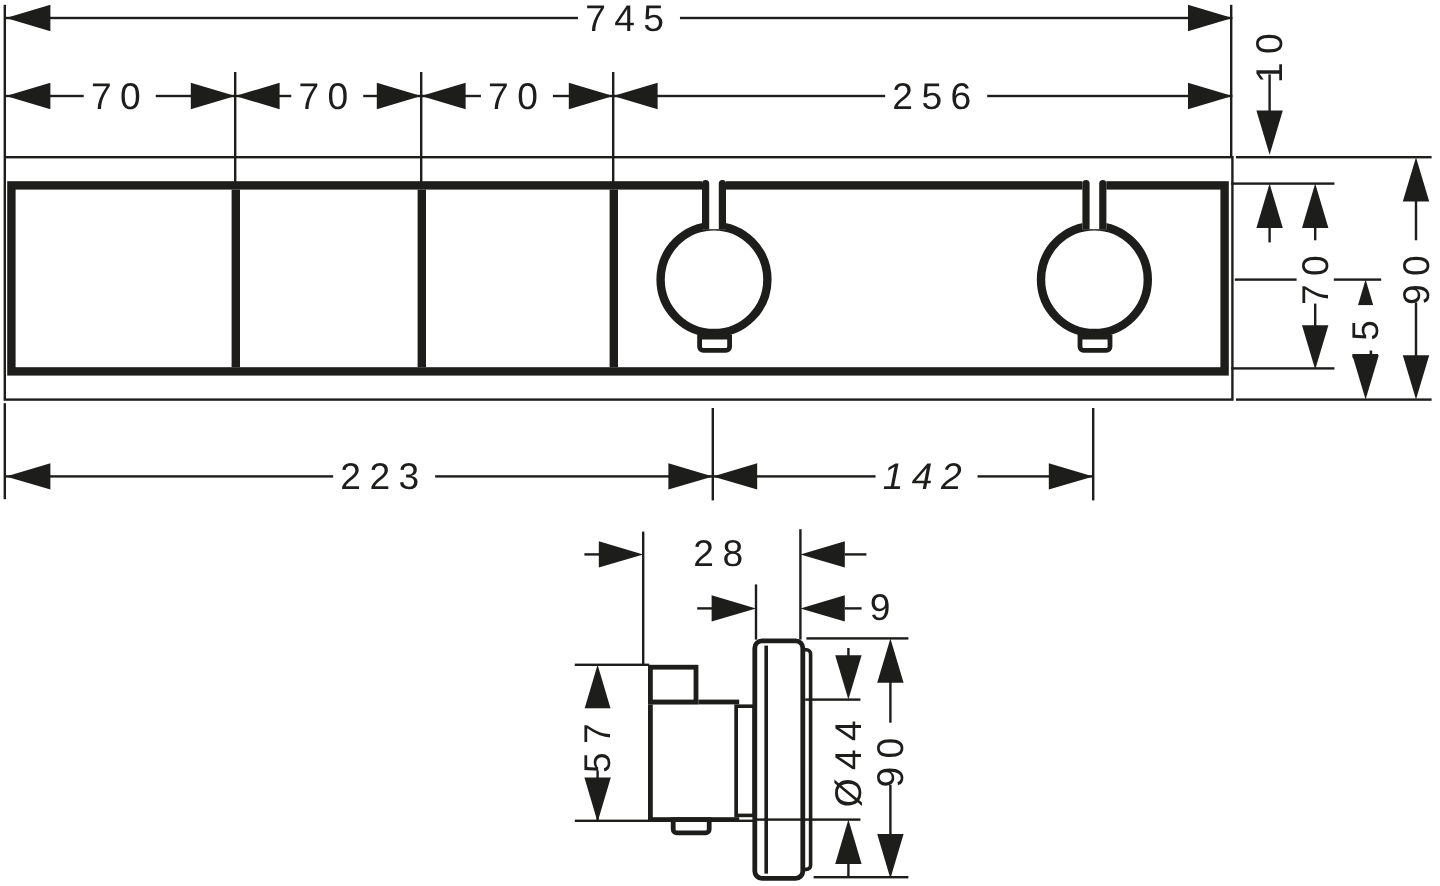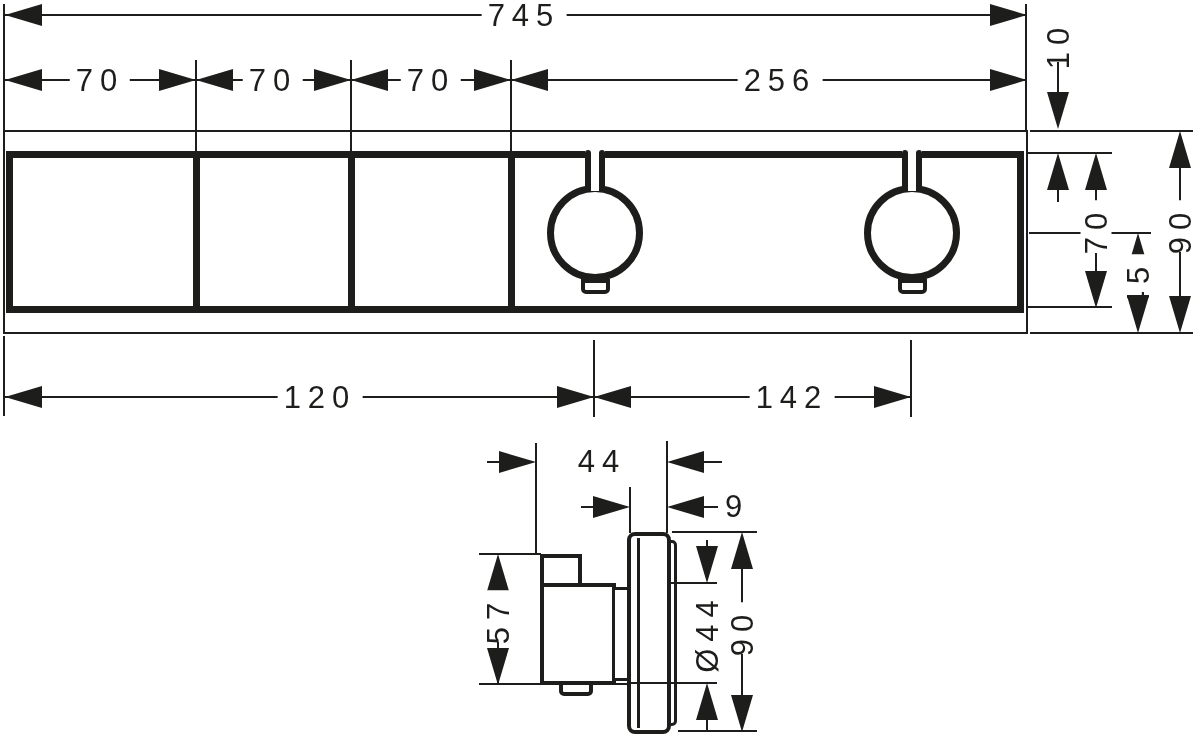--- a/index.html
+++ b/index.html
@@ -102,40 +102,40 @@
 
     <div class="ln" style="left:3px;top:336px;width:2.2px;height:80px;"></div>
     <div class="ln" style="left:593px;top:340px;width:2.2px;height:77px;"></div>
     <div class="ln" style="left:910px;top:340px;width:2.2px;height:77px;"></div>
     <div class="ln" style="left:5px;top:396px;width:589px;height:2.2px;"></div>
     <div class="ln" style="left:594px;top:396px;width:317px;height:2.2px;"></div>
     <div class="arr al" style="left:5px;top:386px;"></div>
     <div class="arr ar" style="left:557px;top:386px;"></div>
     <div class="arr al" style="left:594px;top:386px;"></div>
     <div class="arr ar" style="left:874px;top:386px;"></div>
-    <div class="lbl" style="left:320px;top:397px;">120</div>
-    <div class="lbl" style="left:792px;top:397px;">142</div>
+    <div class="lbl" style="left:320px;top:397px;">223</div>
+    <div class="lbl" style="left:772px;top:397px;font-style:italic;">142</div>
   </div>
 
   <div>
 
     <div class="shape" style="left:540px;top:583px;width:76px;height:102px;border-width:4px;"></div>
     <div class="shape" style="left:540px;top:554px;width:42px;height:33px;border-width:4px;"></div>
     <div class="shape" style="left:612px;top:587px;width:18px;height:94px;border-width:3px;"></div>
     <div class="shape" style="left:559px;top:681px;width:34px;height:15px;border-width:4px;border-radius:0 0 5px 5px;"></div>
 
     <div class="shape" style="left:658px;top:540px;width:19px;height:186px;border-width:3.5px;border-radius:5px;"></div>
     <div class="shape" style="left:627px;top:532px;width:44px;height:202px;border-width:4.5px;border-radius:8px;"></div>
     <div class="ln" style="left:637px;top:538px;width:2.5px;height:190px;"></div>
 
     <div class="ln" style="left:535px;top:443px;width:2.2px;height:111px;"></div>
     <div class="ln" style="left:666px;top:441px;width:2.2px;height:92px;"></div>
     <div class="ln" style="left:487px;top:461px;width:14px;height:2.2px;"></div>
     <div class="arr ar" style="left:499px;top:451px;"></div>
-    <div class="lbl" style="left:602px;top:461px;">44</div>
+    <div class="lbl" style="left:602px;top:461px;">28</div>
     <div class="arr al" style="left:667px;top:451px;"></div>
     <div class="ln" style="left:704px;top:461px;width:18px;height:2.2px;"></div>
 
     <div class="ln" style="left:629px;top:487px;width:2.2px;height:46px;"></div>
     <div class="ln" style="left:581px;top:506px;width:14px;height:2.2px;"></div>
     <div class="arr ar" style="left:593px;top:496px;"></div>
     <div class="arr al" style="left:667px;top:496px;"></div>
     <div class="ln" style="left:704px;top:506px;width:14px;height:2.2px;"></div>
     <div class="lbl" style="left:737px;top:506px;">9</div>
 

